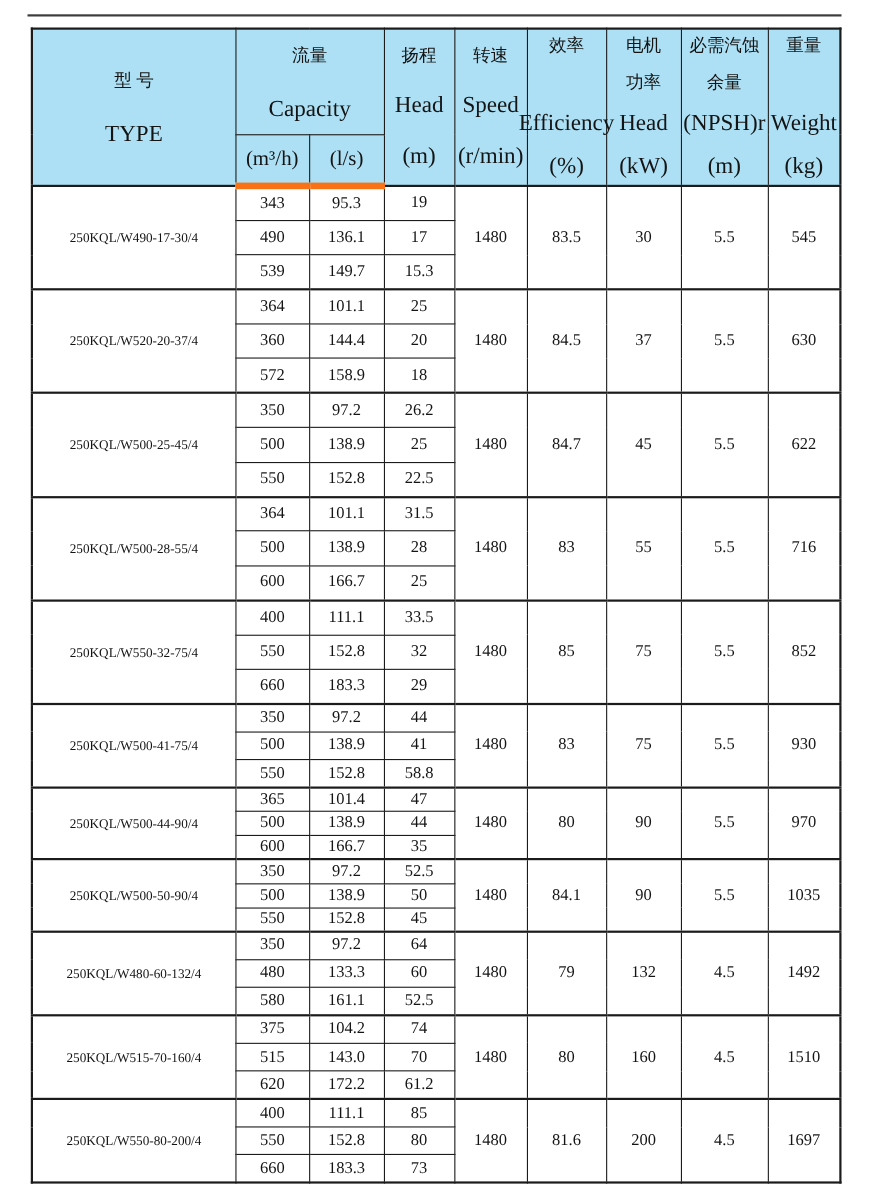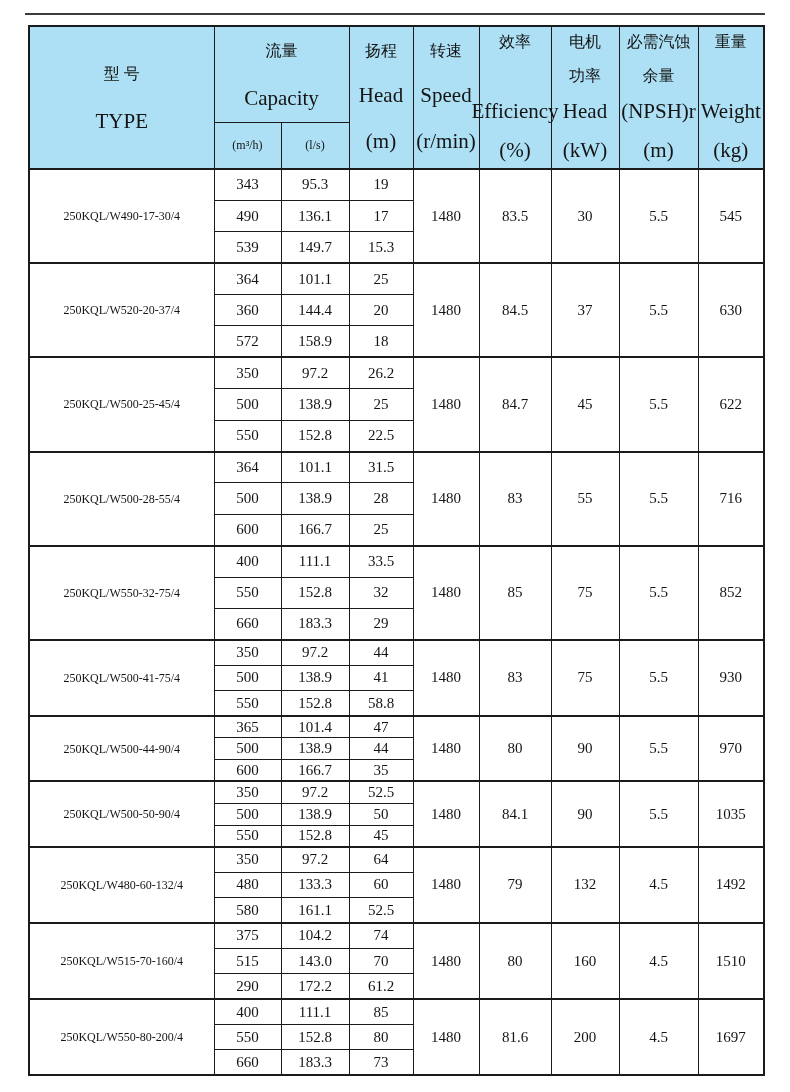--- a/index.html
+++ b/index.html
@@ -14,21 +14,21 @@
     border-collapse:collapse; table-layout:fixed; width:735px;
     border:2px solid #1b1b1b;
   }
   th, td {
     border:1px solid #1b1b1b; padding:0; text-align:center; vertical-align:middle;
     font-weight:normal; font-size:15px; line-height:1;
   }
   th { background:#ADE0F4; }
   tr.h1 { height:96px; }
   tr.h2 { height:47px; }
-  tr.h2 th { border-bottom:1px solid #f97316; font-size:12px; }
+  tr.h2 th { border-bottom:6px solid #f97316; font-size:19px; }
   tr.gs td { border-top:2px solid #1b1b1b; }
   tr.rt { height:31.4px; }
   tr.rm { height:25.4px; }
   tr.rs { height:21.8px; }
   td.type { font-size:12px; }
   .stack { display:flex; flex-direction:column; align-items:center; margin:0 auto;gap:11px; }
   .sv { justify-content:space-evenly; }
   .sc { justify-content:center; }
   .sc > div { line-height:37px; }
   .h141 { height:139px; }
@@ -330,21 +330,21 @@
     <td rowspan="3">160</td>
     <td rowspan="3">4.5</td>
     <td rowspan="3">1510</td>
   </tr>
   <tr class="rm">
     <td>515</td>
     <td>143.0</td>
     <td>70</td>
   </tr>
   <tr class="rm">
-    <td>290</td>
+    <td>620</td>
     <td>172.2</td>
     <td>61.2</td>
   </tr>
 
   <tr class="gs rm">
     <td class="type" rowspan="3">250KQL/W550-80-200/4</td>
     <td>400</td>
     <td>111.1</td>
     <td>85</td>
     <td rowspan="3">1480</td>

